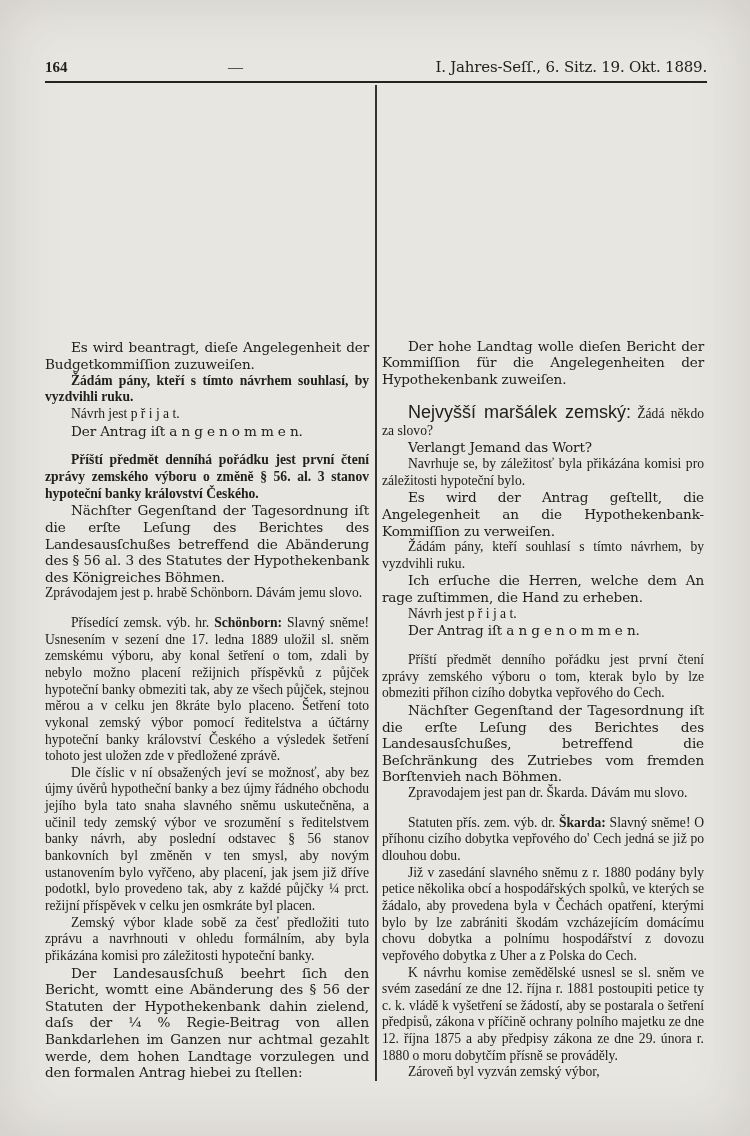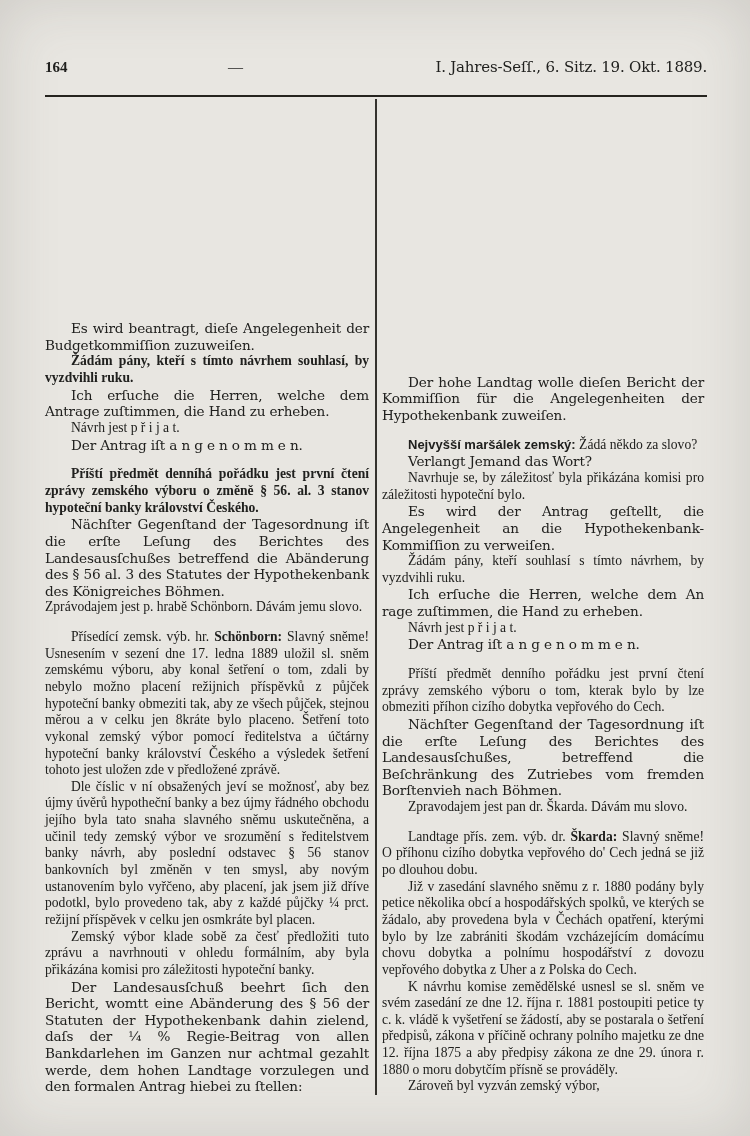--- a/index.html
+++ b/index.html
@@ -15,21 +15,21 @@
     box-sizing:border-box;
     padding:58px 43px 0 45px;
     box-shadow:inset 0 0 60px rgba(90,85,75,.18);
   }
   
   .header{
     display:flex;
     justify-content:space-between;
     align-items:baseline;
     border-bottom:2.5px solid #26241f;
-    padding-bottom:19px;
+    padding-bottom:5px;
     font-size:15px;
     white-space:nowrap;
   }
   .header .num{font-family:"Liberation Serif",serif;font-weight:bold;}
   .header .cz-part{font-family:"Liberation Serif",serif;font-weight:bold;letter-spacing:.2px;}
   .header .dash{font-family:"Liberation Serif",serif;}
   .header .de-part{font-family:"DejaVu Serif",serif;font-weight:500;letter-spacing:-.2px;margin-left:32px;}
   
   .cols{
     display:flex;
@@ -49,39 +49,38 @@
     margin:2px 5px 0 6px;
     flex:none;
   }
   p{margin:0;}
   p.ind{text-indent:26px;}
   p.gap{margin-top:13px;}
   .cz{font-family:"Liberation Serif",serif;}
   .frk{font-family:"DejaVu Serif",serif;letter-spacing:-.15px;}
   .b{font-weight:bold;}
   .name-b{font-weight:bold;}
-  .mars{font-family:"Liberation Sans",sans-serif;font-weight:bold;font-size:13px;}
+  .mars{font-family:"Liberation Sans",sans-serif;font-weight:normal;font-size:18px;}
 </style>
 </head>
 <body>
 
 <div class="page">
 
   <div class="header">
     <span class="num">164</span>
     <span class="dash">—</span>
     <span class="de-part">I. Jahres-Seſſ., 6. Sitz. 19. Okt. 1889.</span>
   </div>
 
   <div class="cols">
 
     <div class="col col-left">
       <p class="frk ind">Es wird beantragt, dieſe Angelegenheit der Budgetkommiſſion zuzuweiſen.</p>
       <p class="cz b ind">Žádám pány, kteří s tímto návrhem souhlasí, by vyzdvihli ruku.</p>
-      <p class="frk ind">Ich erſuche die Herren, welche dem Antrage zuſtimmen, die Hand zu erheben.</p>
       <p class="cz ind">Návrh jest p ř i j a t.</p>
       <p class="frk ind">Der Antrag iſt a n g e n o m m e n.</p>
       <p class="cz b ind gap">Příští předmět denníhá pořádku jest první čtení zprávy zemského výboru o změně § 56. al. 3 stanov hypoteční banky království Českého.</p>
       <p class="frk ind">Nächſter Gegenſtand der Tagesordnung iſt die erſte Leſung des Berichtes des Landesausſchußes betreffend die Abänderung des § 56 al. 3 des Statutes der Hypothekenbank des Königreiches Böhmen.</p>
       <p class="cz">Zprávodajem jest p. hrabě Schönborn. Dávám jemu slovo.</p>
       <p class="cz ind gap"><span>Přísedící zemsk. výb. hr. </span><span class="name-b">Schönborn:</span><span> Slavný sněme! Usnesením v sezení dne 17. ledna 1889 uložil sl. sněm zemskému výboru, aby konal šetření o tom, zdali by nebylo možno placení režijnich příspěvků z půjček hypoteční banky obmeziti tak, aby ze všech půjček, stejnou měrou a v celku jen 8kráte bylo placeno. Šetření toto vykonal zemský výbor pomocí ředitelstva a účtárny hypoteční banky království Českého a výsledek šetření tohoto jest uložen zde v předložené zprávě.</span></p>
       <p class="cz ind">Dle číslic v ní obsažených jeví se možnosť, aby bez újmy úvěrů hypotheční banky a bez újmy řádného obchodu jejího byla tato snaha slavného sněmu uskutečněna, a učinil tedy zemský výbor ve srozumění s ředitelstvem banky návrh, aby poslední odstavec § 56 stanov bankovních byl změněn v ten smysl, aby novým ustanovením bylo vyřčeno, aby placení, jak jsem již dříve podotkl, bylo provedeno tak, aby z každé půjčky ¼ prct. režijní příspěvek v celku jen osmkráte byl placen.</p>
       <p class="cz ind">Zemský výbor klade sobě za česť předložiti tuto zprávu a navrhnouti v ohledu formálním, aby byla přikázána komisi pro záležitosti hypoteční banky.</p>
       <p class="frk ind">Der Landesausſchuß beehrt ſich den Bericht, womtt eine Abänderung des § 56 der Statuten der Hypothekenbank dahin zielend, daſs der ¼ % Regie-Beitrag von allen Bankdarlehen im Ganzen nur achtmal gezahlt werde, dem hohen Landtage vorzulegen und den formalen Antrag hiebei zu ſtellen:</p>
     </div>
@@ -94,20 +93,20 @@
       <p class="frk ind">Verlangt Jemand das Wort?</p>
       <p class="cz ind">Navrhuje se, by záležitosť byla přikázána komisi pro záležitosti hypoteční bylo.</p>
       <p class="frk ind">Es wird der Antrag geſtellt, die Angelegenheit an die Hypothekenbank-Kommiſſion zu verweiſen.</p>
       <p class="cz ind">Žádám pány, kteří souhlasí s tímto návrhem, by vyzdvihli ruku.</p>
       <p class="frk ind">Ich erſuche die Herren, welche dem An rage zuſtimmen, die Hand zu erheben.</p>
       <p class="cz ind">Návrh jest p ř i j a t.</p>
       <p class="frk ind">Der Antrag iſt a n g e n o m m e n.</p>
       <p class="cz ind gap">Příští předmět denního pořádku jest první čtení zprávy zemského výboru o tom, kterak bylo by lze obmeziti příhon cizího dobytka vepřového do Cech.</p>
       <p class="frk ind">Nächſter Gegenſtand der Tagesordnung iſt die erſte Leſung des Berichtes des Landesausſchußes, betreffend die Beſchränkung des Zutriebes vom fremden Borſtenvieh nach Böhmen.</p>
       <p class="cz ind">Zpravodajem jest pan dr. Škarda. Dávám mu slovo.</p>
-      <p class="cz ind gap"><span>Landtage přís. zem. výb. dr. </span><span class="name-b">Škarda:</span><span> Slavný sněme! O příhonu cizího dobytka vepřového do' Cech jedná se již po dlouhou dobu.</span></p>
+      <p class="cz ind gap"><span>Statuten přís. zem. výb. dr. </span><span class="name-b">Škarda:</span><span> Slavný sněme! O příhonu cizího dobytka vepřového do' Cech jedná se již po dlouhou dobu.</span></p>
       <p class="cz ind">Již v zasedání slavného sněmu z r. 1880 podány byly petice několika obcí a hospodářských spolků, ve kterých se žádalo, aby provedena byla v Čechách opatření, kterými bylo by lze zabrániti škodám vzcházejícím domácímu chovu dobytka a polnímu hospodářství z dovozu vepřového dobytka z Uher a z Polska do Cech.</p>
       <p class="cz ind">K návrhu komise zemědělské usnesl se sl. sněm ve svém zasedání ze dne 12. října r. 1881 postoupiti petice ty c. k. vládě k vyšetření se žádostí, aby se postarala o šetření předpisů, zákona v příčině ochrany polního majetku ze dne 12. října 1875 a aby předpisy zákona ze dne 29. února r. 1880 o moru dobytčím přísně se prováděly.</p>
       <p class="cz ind">Zároveň byl vyzván zemský výbor,</p>
     </div>
 
   </div>
 </div>
 
 </body></html>

